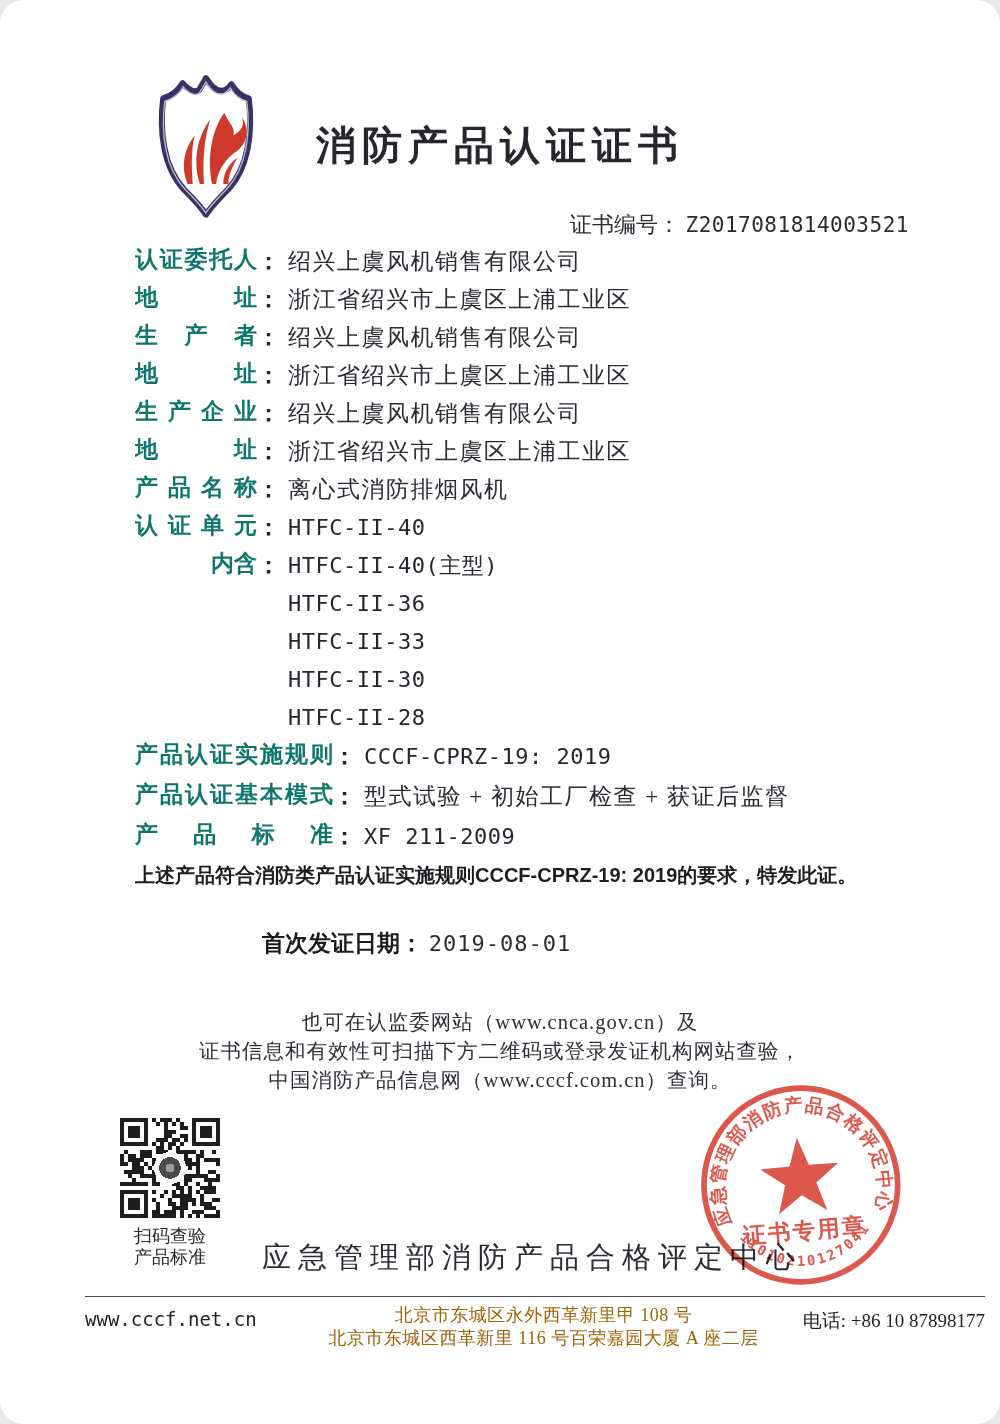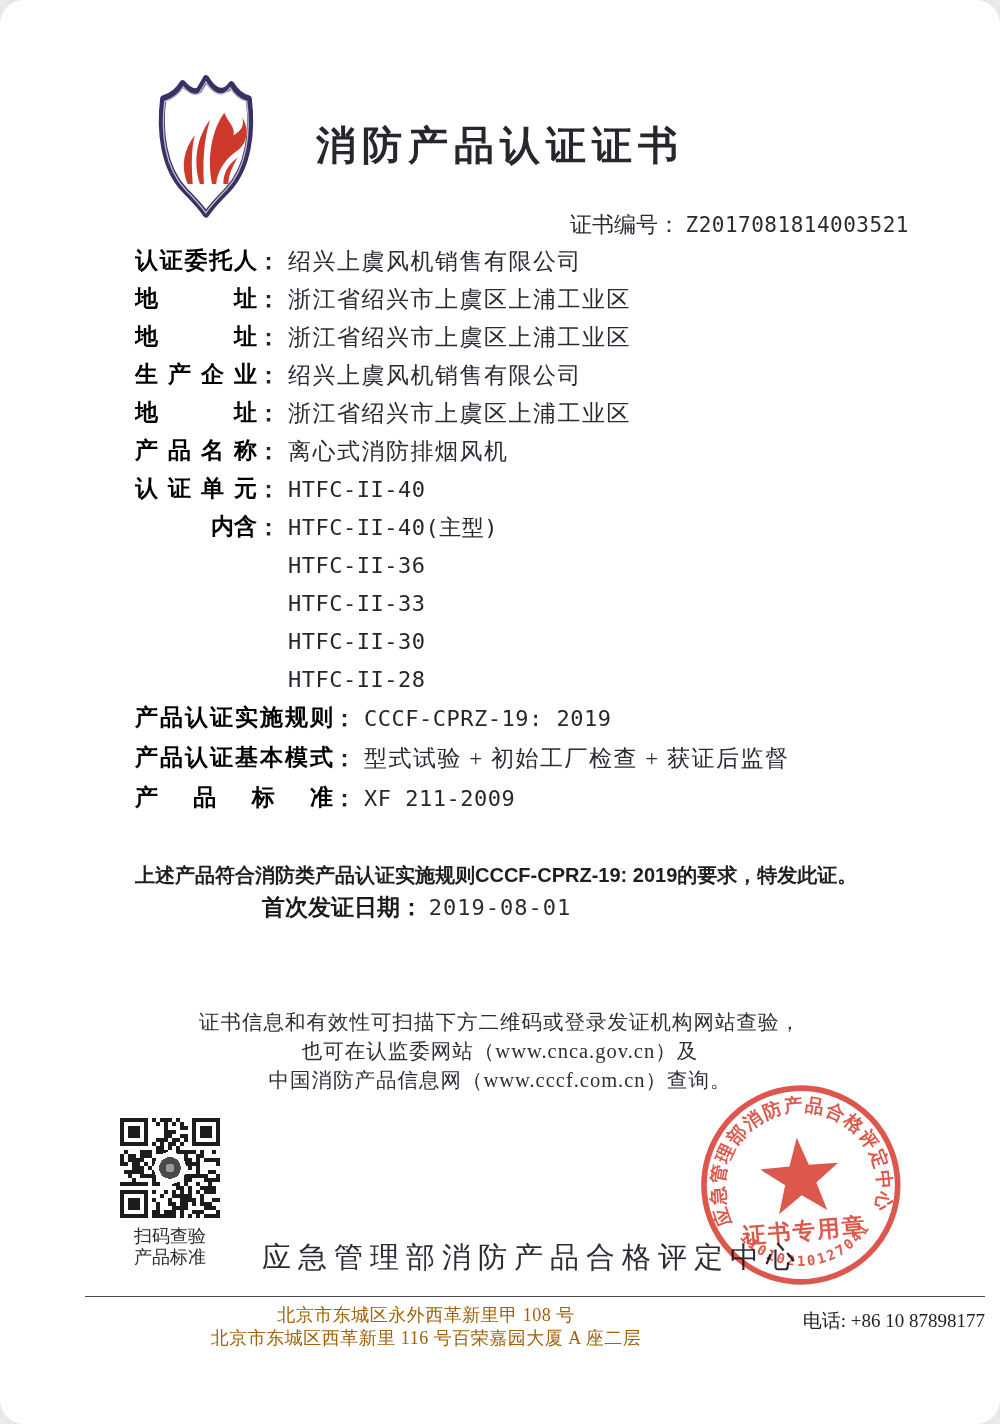--- a/index.html
+++ b/index.html
@@ -18,37 +18,37 @@
   .certno {
     position:absolute; left:570px; top:210px; font-size:22px; color:#2a2a33;
     white-space:nowrap;
   }
   .certno .num { font-family:"DejaVu Sans Mono", monospace; font-size:21px; letter-spacing:0.5px;margin-top:12px; }
   
   .rows { position:absolute; left:135px; top:242px; width:745px; }
   .row { height:38px; line-height:38px; white-space:nowrap; font-size:23px; }
   .rowB { height:40px; line-height:40px; }
   .lbl {
-    display:inline-block; vertical-align:top; font-weight:700; color:#000000;
-    font-family:Liberation Serif, serif; font-size:23px;
+    display:inline-block; vertical-align:top; font-weight:700; color:#0f766e;
+    font-family:Liberation Mono, monospace; font-size:23px;
     text-align:justify; text-align-last:justify; overflow:hidden;
   }
   .wA { width:122px; }
   .wB { width:198px; }
   .lbl.right { text-align:right; text-align-last:right; }
   .colon { font-weight:700; font-family:"Liberation Sans", sans-serif; }
   .val { color:#2b2b33; letter-spacing:1.5px; margin-left:8px; }
   .mono { font-family:"DejaVu Sans Mono", monospace; letter-spacing:0.5px; font-size:22px; color:#26262e; }
   
   .statement {
     position:absolute; left:135px; top:852px; width:748px;
     font-size:20px; line-height:46px; font-weight:700; color:#1d1d22;
     font-family:"Liberation Sans", sans-serif;
   }
-  .date-first { position:absolute; left:262px; top:888px; height:38px; line-height:38px; font-size:23px; white-space:nowrap; }
+  .date-first { position:absolute; left:262px; top:924px; height:38px; line-height:38px; font-size:23px; white-space:nowrap; }
   .date-issue { position:absolute; left:135px; top:962px; height:40px; line-height:40px; font-size:23px; white-space:nowrap; }
   .dlbl { font-weight:700; font-family:"Liberation Sans", sans-serif; color:#1b1b1f; }
   .dval { color:#2b2b33; letter-spacing:1px; }
   .gap { display:inline-block; width:34px; }
   
   .notice {
     position:absolute; left:0; right:0; top:1008px; text-align:center;
     font-size:20.5px; line-height:29px; color:#2e2e36; letter-spacing:1px;
   }
   
@@ -97,20 +97,21 @@
 
   <div class="title">消防产品认证证书</div>
   <div class="certno">
     <span>证书编号</span><span>：</span>
     <span class="num">Z2017081814003521</span>
   </div>
 
   <div class="rows">
     <div class="row"><span class="lbl wA">认证委托人</span><span class="colon">：</span><span class="val">绍兴上虞风机销售有限公司</span></div>
     <div class="row"><span class="lbl wA">地址</span><span class="colon">：</span><span class="val">浙江省绍兴市上虞区上浦工业区</span></div>
+    <div class="row"><span class="lbl wA">生产者</span><span class="colon">：</span><span class="val">绍兴上虞风机销售有限公司</span></div>
     <div class="row"><span class="lbl wA">地址</span><span class="colon">：</span><span class="val">浙江省绍兴市上虞区上浦工业区</span></div>
     <div class="row"><span class="lbl wA">生产企业</span><span class="colon">：</span><span class="val">绍兴上虞风机销售有限公司</span></div>
     <div class="row"><span class="lbl wA">地址</span><span class="colon">：</span><span class="val">浙江省绍兴市上虞区上浦工业区</span></div>
     <div class="row"><span class="lbl wA">产品名称</span><span class="colon">：</span><span class="val">离心式消防排烟风机</span></div>
     <div class="row"><span class="lbl wA">认证单元</span><span class="colon">：</span><span class="val mono">HTFC-II-40</span></div>
     <div class="row"><span class="lbl wA right">内含</span><span class="colon">：</span><span class="val mono">HTFC-II-40(主型)</span></div>
     <div class="row"><span class="lbl wA"></span><span class="colon" style="visibility:hidden">：</span><span class="val mono">HTFC-II-36</span></div>
     <div class="row"><span class="lbl wA"></span><span class="colon" style="visibility:hidden">：</span><span class="val mono">HTFC-II-33</span></div>
     <div class="row"><span class="lbl wA"></span><span class="colon" style="visibility:hidden">：</span><span class="val mono">HTFC-II-30</span></div>
     <div class="row"><span class="lbl wA"></span><span class="colon" style="visibility:hidden">：</span><span class="val mono">HTFC-II-28</span></div>
@@ -120,22 +121,22 @@
   </div>
 
   <p class="statement">上述产品符合消防类产品认证实施规则CCCF-CPRZ-19: 2019的要求，特发此证。</p>
 
   <div class="date-first">
     <span class="dlbl">首次发证日期</span><span class="dlbl">：</span>
     <span class="dval mono">2019-08-01</span>
   </div>
 
   <div class="notice">
+    <div>也可在认监委网站（www.cnca.gov.cn）及</div>
     <div>证书信息和有效性可扫描下方二维码或登录发证机构网站查验，</div>
-    <div>也可在认监委网站（www.cnca.gov.cn）及</div>
     <div>中国消防产品信息网（www.cccf.com.cn）查询。</div>
   </div>
 
   <div class="qrblock">
     <svg id="qr" viewBox="0 0 25 25" shape-rendering="crispEdges">
         <g fill="#1c1c1c">
           <rect x="0" y="0" width="1" height="1"></rect>
           <rect x="1" y="0" width="1" height="1"></rect>
           <rect x="2" y="0" width="1" height="1"></rect>
           <rect x="3" y="0" width="1" height="1"></rect>
@@ -462,20 +463,21 @@
       </text>
       <text x="100" y="152" text-anchor="middle" font-size="22" font-weight="700" fill="#d9493d" letter-spacing="2" font-family="Liberation Sans, sans-serif">证书专用章</text>
       <text font-size="13.5" font-weight="700" fill="#d9493d" letter-spacing="2.5" font-family="DejaVu Sans Mono, monospace">
         <textPath href="#arcBot" startOffset="50%" text-anchor="middle">11010210127041</textPath>
       </text>
     </svg>
   </div>
 
   <div class="footer-rule"></div>
   <div class="footer">
+    <div class="f-web">www.cccf.net.cn</div>
     <div class="f-addr">
       <div>北京市东城区永外西革新里甲 108 号</div>
       <div>北京市东城区西革新里 116 号百荣嘉园大厦 A 座二层</div>
     </div>
     <div class="f-phone">电话: +86 10 87898177</div>
   </div>
 
 </div>
 
 </body></html>

